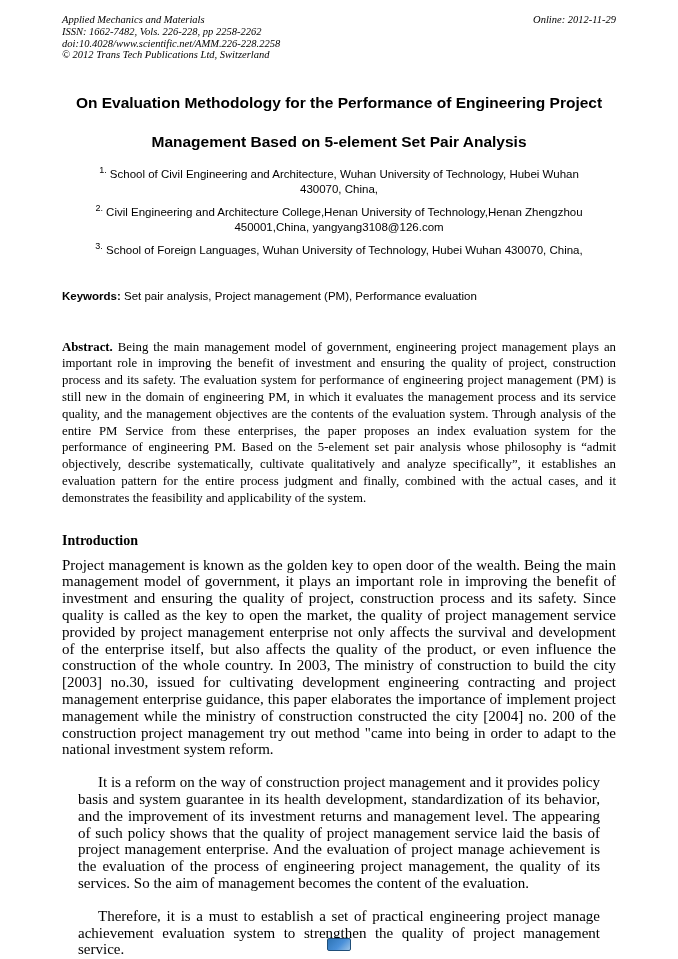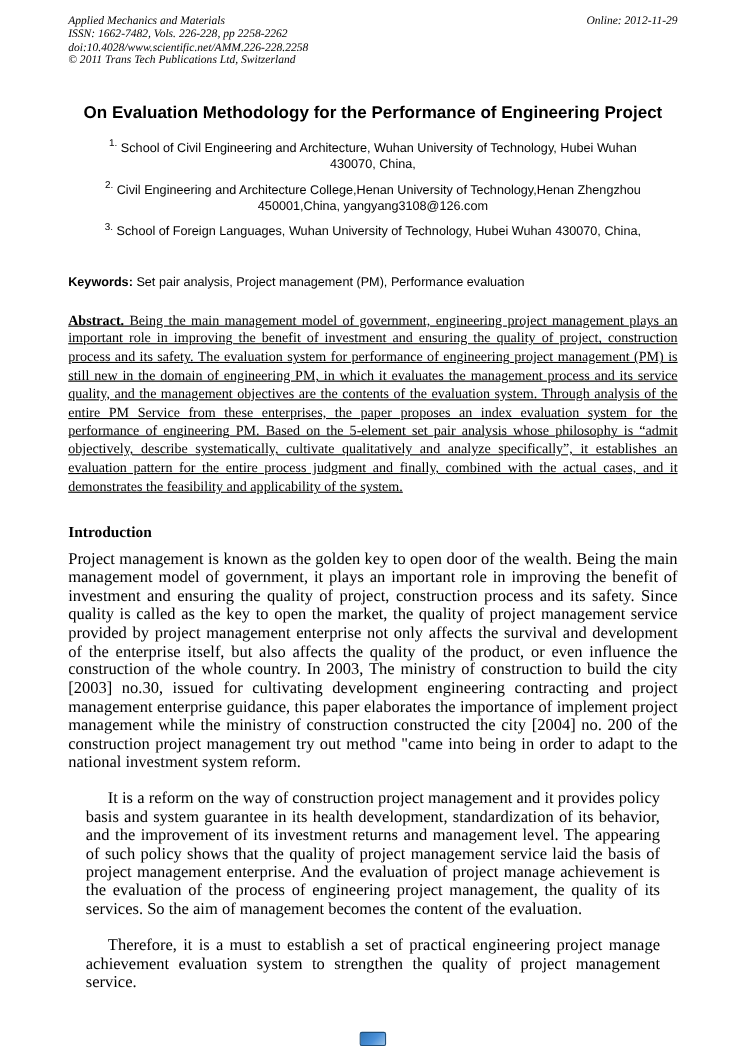--- a/index.html
+++ b/index.html
@@ -69,22 +69,21 @@
     margin: 32px 0 0 0;
   }
   .keywords-line .kw-label { font-weight: bold; }
 
   
   .abstract-para {
     font-family: "Liberation Serif", serif;
     font-size: 12.8px;
     line-height: 16.8px;
     text-align: justify;
-    margin: 20px 0 0 0;
-    text-decoration: underline;
+    margin: 37px 0 0 0;
   }
   .abstract-para .abs-label { font-weight: bold; }
 
   .section-heading {
     font-family: "Liberation Serif", serif;
     font-size: 14px;
     font-weight: bold;
     margin: 26px 0 0 0;
   }
   .body-para {
@@ -117,25 +116,26 @@
 
 <div class="page">
 
   <div class="journal-header">
     <div class="row-top">
       <span>Applied Mechanics and Materials</span>
       <span>Online: 2012-11-29</span>
     </div>
     <div>ISSN: 1662-7482, Vols. 226-228, pp 2258-2262</div>
     <div>doi:10.4028/www.scientific.net/AMM.226-228.2258</div>
-    <div>© 2011 Trans Tech Publications Ltd, Switzerland</div>
+    <div>© 2012 Trans Tech Publications Ltd, Switzerland</div>
   </div>
 
   <h1 class="paper-title">
     <div class="line1">On Evaluation Methodology for the Performance of Engineering Project</div>
+    <div class="line2">Management Based on 5-element Set Pair Analysis</div>
   </h1>
 
 
   <div class="affiliation">
     <sup>1.</sup><span> School of Civil Engineering and Architecture, Wuhan University of Technology, Hubei Wuhan 430070, China,</span>
   </div>
   <div class="affiliation">
     <sup>2.</sup><span> Civil Engineering and Architecture College,Henan University of Technology,Henan Zhengzhou 450001,China, yangyang3108@126.com</span>
   </div>
   <div class="affiliation">

